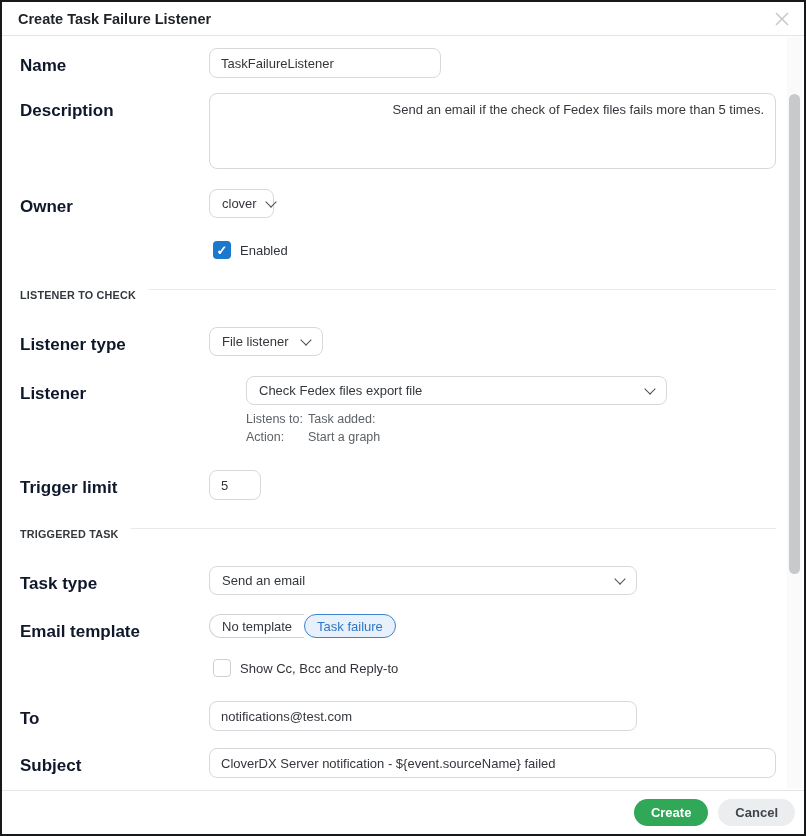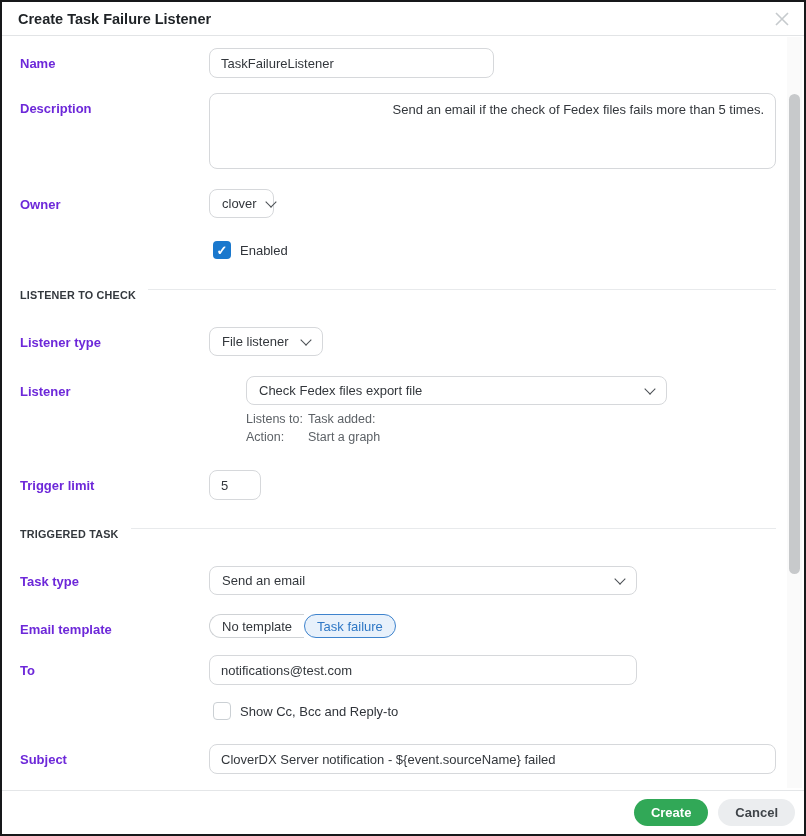--- a/index.html
+++ b/index.html
@@ -36,35 +36,35 @@
     width: 15px; background: #fafafa;
   }
   .scroll-thumb {
     position: absolute; top: 57px; left: 2px;
     width: 11px; height: 480px;
     background: #c7c9cb; border-radius: 6px;
   }
   .row { display: flex; align-items: flex-start; }
   .lbl {
     width: 189px; flex: none;
-    font-size: 13px; font-weight: bold; color: #6d28d9;
+    font-size: 17px; font-weight: bold; color: #0f172a;
     padding-top: 8px;
   }
   .lbl.top { padding-top: 8px; }
   .txt {
     height: 30px;
     border: 1px solid #d6d8db; border-radius: 8px;
     padding: 0 11px;
     font-size: 13px; color: #33373c;
     font-family: "Liberation Sans", sans-serif;
     background: #fff;
     outline: none;
   }
   textarea.txt { height: 76px; padding: 7px 11px; resize: none; line-height: 1.45; text-align: right; }
-  .w-name { width: 285px; }
+  .w-name { width: 232px; }
   .w-full { width: 571px; }
   .w-wide { width: 428px; }
   .w-small { width: 52px; }
   .select {
     display: inline-flex; align-items: center; justify-content: space-between;
     height: 29px;
     border: 1px solid #d6d8db; border-radius: 8px;
     padding: 0 12px;
     font-size: 13px; color: #33373c;
     background: #fff; cursor: pointer;
@@ -220,30 +220,30 @@
   </div>
 
   <div class="row mb17">
     <div class="lbl">Email template</div>
     <div class="seg-group">
       <span class="seg plain">No template</span>
       <span class="seg selected">Task failure</span>
     </div>
   </div>
 
+  <div class="row indent mb24">
+    <span class="cb unchecked"></span>
+    <span class="cb-label">Show Cc, Bcc and Reply-to</span>
+  </div>
+
   <div class="row mb17">
     <div class="lbl">To</div>
     <input class="txt w-wide" type="text" value="notifications@test.com" style="">
   </div>
 
-  <div class="row indent mb24">
-    <span class="cb unchecked"></span>
-    <span class="cb-label">Show Cc, Bcc and Reply-to</span>
-  </div>
-
   <div class="row">
     <div class="lbl">Subject</div>
     <input class="txt w-full" type="text" value="CloverDX Server notification - ${event.sourceName} failed" style="">
   </div>
 
 </div>
 
 <div class="scroll-track">
   <div class="scroll-thumb"></div>
 </div>

